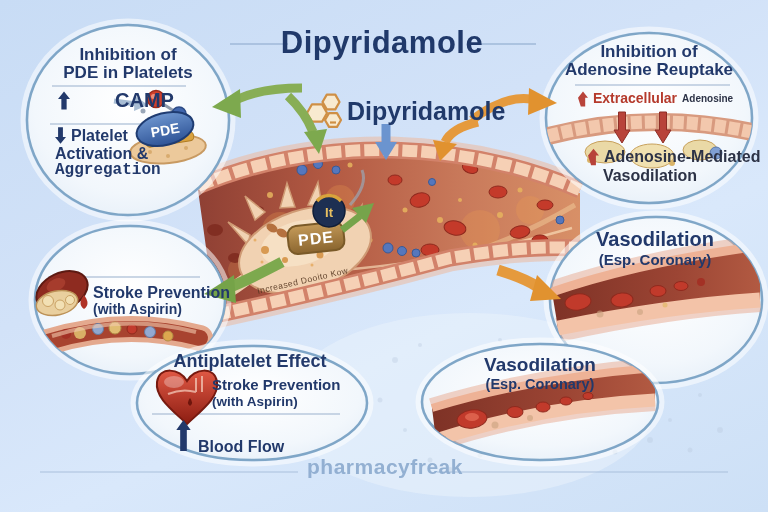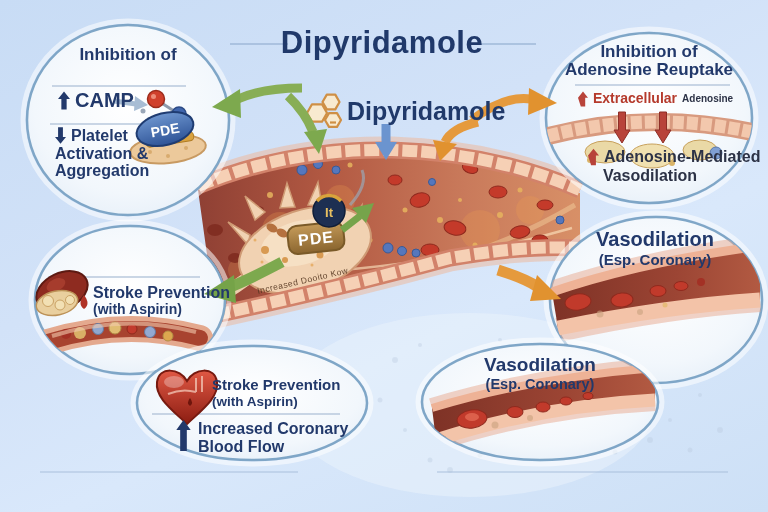--- a/index.html
+++ b/index.html
@@ -371,34 +371,35 @@
     <line x1="40" y1="472" x2="298" y2="472" stroke="#a9c0dc" stroke-width="1.2"></line>
     <line x1="437" y1="472" x2="728" y2="472" stroke="#a9c0dc" stroke-width="1.2"></line>
   </g>
 </svg>
 
 <div class="t b8" style="left:252px;top:26px;width:260px;text-align:center;font-size:31px;letter-spacing:.5px;color:#20396a;">Dipyridamole</div>
 
 <div class="t b8" style="left:347px;top:98px;font-size:25px;color:#20396a;">Dipyridamole</div>
 
 <div class="t b8 ctr" style="left:43px;top:46px;width:170px;font-size:17px;">Inhibition of</div>
+<div class="t b8 ctr" style="left:43px;top:64px;width:170px;font-size:17px;">PDE in Platelets</div>
 <div class="t row" style="left:58px;top:90px;">
   <svg class="aicon" width="12" height="19" viewBox="0 0 10 15">
     <polygon points="5,0 10,6.2 7.2,6.2 7.2,15 2.8,15 2.8,6.2 0,6.2" fill="#22396b"></polygon>
       </svg>
-  <span class="b8" style="font-size:20px;">CAMP</span>
+  <span class="b8" style="font-size:20px;margin-left:40px;">CAMP</span>
 </div>
 <div class="t row" style="left:55px;top:127px;">
   <svg class="aicon" width="11" height="17" viewBox="0 0 10 15">
     <polygon points="5,15 10,8.8 7.2,8.8 7.2,0 2.8,0 2.8,8.8 0,8.8" fill="#22396b"></polygon>
       </svg>
   <span class="b8" style="font-size:16px;">Platelet</span>
 </div>
 <div class="t b8" style="left:55px;top:145px;font-size:16px;text-align:center;">Activation &amp;</div>
-<div class="t b8" style="left:55px;top:162px;font-size:16px;">Aggregation</div>
+<div class="t b8" style="left:55px;top:162px;font-size:16px;font-family:Liberation Mono, monospace;">Aggregation</div>
 
 <div class="t b8 ctr" style="left:564px;top:43px;width:170px;font-size:17px;">Inhibition of</div>
 <div class="t b8 ctr" style="left:554px;top:61px;width:190px;font-size:17px;">Adenosine Reuptake</div>
 <div class="t row" style="left:578px;top:91px;">
   <svg class="aicon" width="10" height="16" viewBox="0 0 10 15">
     <polygon points="5,0 10,6.2 7.2,6.2 7.2,15 2.8,15 0,6.2" fill="#b8433a"></polygon>
       </svg>
   <span class="b8 red" style="font-size:14px;">Extracellular</span>
   <span class="b8 dark" style="font-size:10px;">Adenosine</span>
 </div>
@@ -406,30 +407,31 @@
   <svg class="aicon" width="11" height="18" viewBox="0 0 10 15">
     <polygon points="5,0 10,6.2 7.2,6.2 7.2,15 2.8,15 0,6.2" fill="#b8433a"></polygon>
       </svg>
   <span class="b8 dark" style="font-size:16px;">Adenosine-Mediated</span>
 </div>
 <div class="t b8 dark ctr" style="left:575px;top:167px;width:150px;font-size:16px;">Vasodilation</div>
 
 <div class="t b8" style="left:93px;top:284px;font-size:16px;">Stroke Prevention</div>
 <div class="t b7" style="left:93px;top:302px;font-size:14px;">(with Aspirin)</div>
 
+<div class="t b8 ctr" style="left:150px;top:352px;width:200px;font-size:18px;">Antiplatelet Effect</div>
 <div class="t b8" style="left:212px;top:377px;font-size:15px;">Stroke Prevention</div>
 <div class="t b7" style="left:212px;top:395px;font-size:13.5px;">(with Aspirin)</div>
 <div class="t" style="left:176px;top:420px;">
   <svg class="aicon" width="15" height="31" viewBox="0 0 13 28">
     <polygon points="6.5,0 13,9 9.5,9 9.5,28 3.5,28 3.5,9 0,9" fill="#22396b"></polygon>
       </svg>
 </div>
-<div class="t b8" style="left:198px;top:420px;font-size:16px;">Increased Coronary</div>
 <div class="t b8" style="left:198px;top:438px;font-size:16px;">Blood Flow</div>
 
 <div class="t b8 ctr" style="left:565px;top:229px;width:180px;font-size:20px;">Vasodilation</div>
 <div class="t b7 ctr" style="left:565px;top:252px;width:180px;font-size:15px;">(Esp. Coronary)</div>
 
 <div class="t b8 ctr" style="left:455px;top:355px;width:170px;font-size:19px;">Vasodilation</div>
 <div class="t b7 ctr" style="left:455px;top:377px;width:170px;font-size:14.5px;">(Esp. Coronary)</div>
 
+<div class="t b7 wm ctr" style="left:285px;top:456px;width:200px;font-size:21px;">pharmacyfreak</div>
 
 </div>
 
 </body></html>

